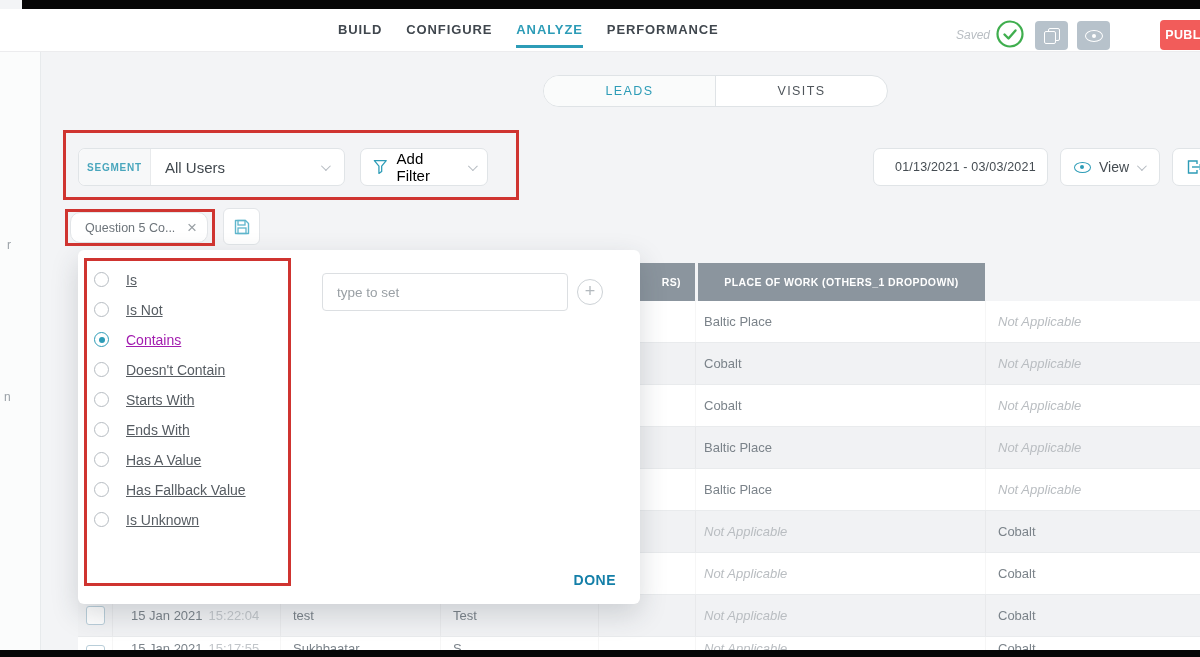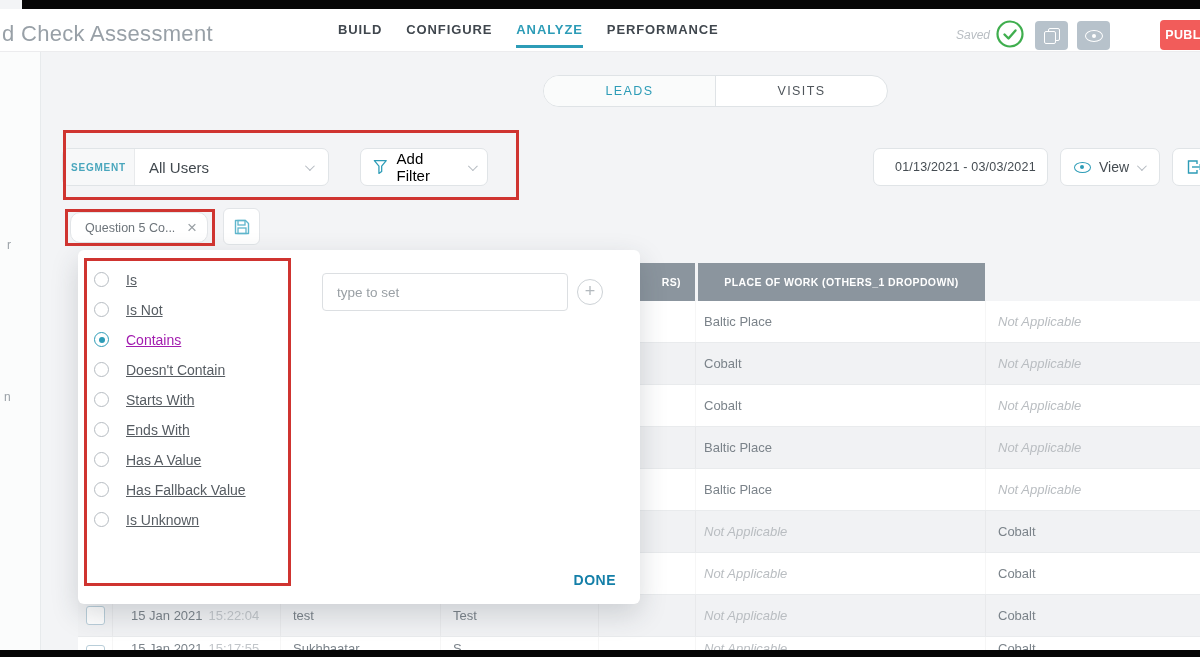--- a/index.html
+++ b/index.html
@@ -37,21 +37,21 @@
   .frag { position:absolute; font-size:12px; color:#9aa1a7; }
 
   
   .pill { position:absolute; left:543px; top:75px; width:345px; height:32px; border:1px solid #dfe3e6; border-radius:16px; background:#fff; display:flex; overflow:hidden; z-index:2; }
   .pill-half { flex:1; display:flex; align-items:center; justify-content:center; font-size:12.5px; letter-spacing:1.4px; cursor:pointer; }
   .pill-half.leads { color:#2d9cb7; background:#fafbfb; border-right:1px solid #dfe3e6; }
   .pill-half.visits { color:#4f555b; }
 
   
   .ctl { position:absolute; top:148px; height:38px; background:#fff; border:1px solid #e0e4e7; border-radius:7px; display:flex; align-items:center; z-index:2; }
-  .segment { left:62px; width:267px; }
+  .segment { left:78px; width:267px; }
   .seg-tag { width:72px; height:100%; background:#f7f8f9; border-right:1px solid #e8eaec; border-radius:7px 0 0 7px; display:flex; align-items:center; justify-content:center; font-size:10px; font-weight:700; letter-spacing:.8px; color:#49a6bd; }
   .seg-val { margin-left:14px; font-size:15px; color:#41484e; }
   .seg-chev { position:absolute; right:16px; }
   .addfilter { left:360px; width:128px; padding:0 12px; gap:9px; cursor:pointer; }
   .af-label { font-size:15px; color:#000000; }
   .datebox { left:873px; width:175px; padding:0 12px; gap:9px; cursor:pointer; }
   .date-txt { font-size:12.5px; letter-spacing:.2px; color:#454c52; white-space:nowrap; }
   .viewbox { left:1060px; width:100px; padding:0 13px; gap:8px; cursor:pointer; }
   .view-label { font-size:14px; color:#454c52; }
   .exportbox { left:1172px; width:60px; padding:0 14px; cursor:pointer; }
@@ -104,21 +104,20 @@
   .cbx { display:block; width:19px; height:19px; margin:11px 0 0 8px; border:1px solid #b9ced9; border-radius:3px; background:#fff; cursor:pointer; }
   .t-row:last-child .t-cell { line-height:16px; padding-top:4px; }
   .t-row:last-child .cbx { margin-top:4px; }
 </style>
 </head>
 <body>
 
 <div class="stage">
 
   <div class="hdr">
-    <div class="title">d Check Assessment</div>
     <div class="tabs">
         <div class="tab">BUILD</div>
         <div class="tab">CONFIGURE</div>
         <div class="tab active">ANALYZE</div>
         <div class="tab">PERFORMANCE</div>
       </div>
     <div class="saved">Saved</div>
     <svg class="chk-circ" viewBox="0 0 28 28">
       <circle cx="14" cy="14" r="12.5" fill="#fff" stroke="#3fae4e" stroke-width="2.2"></circle>
       <path d="M8.5 14.5l4 4 7-8" fill="none" stroke="#3fae4e" stroke-width="2.4" stroke-linecap="round" stroke-linejoin="round"></path>

